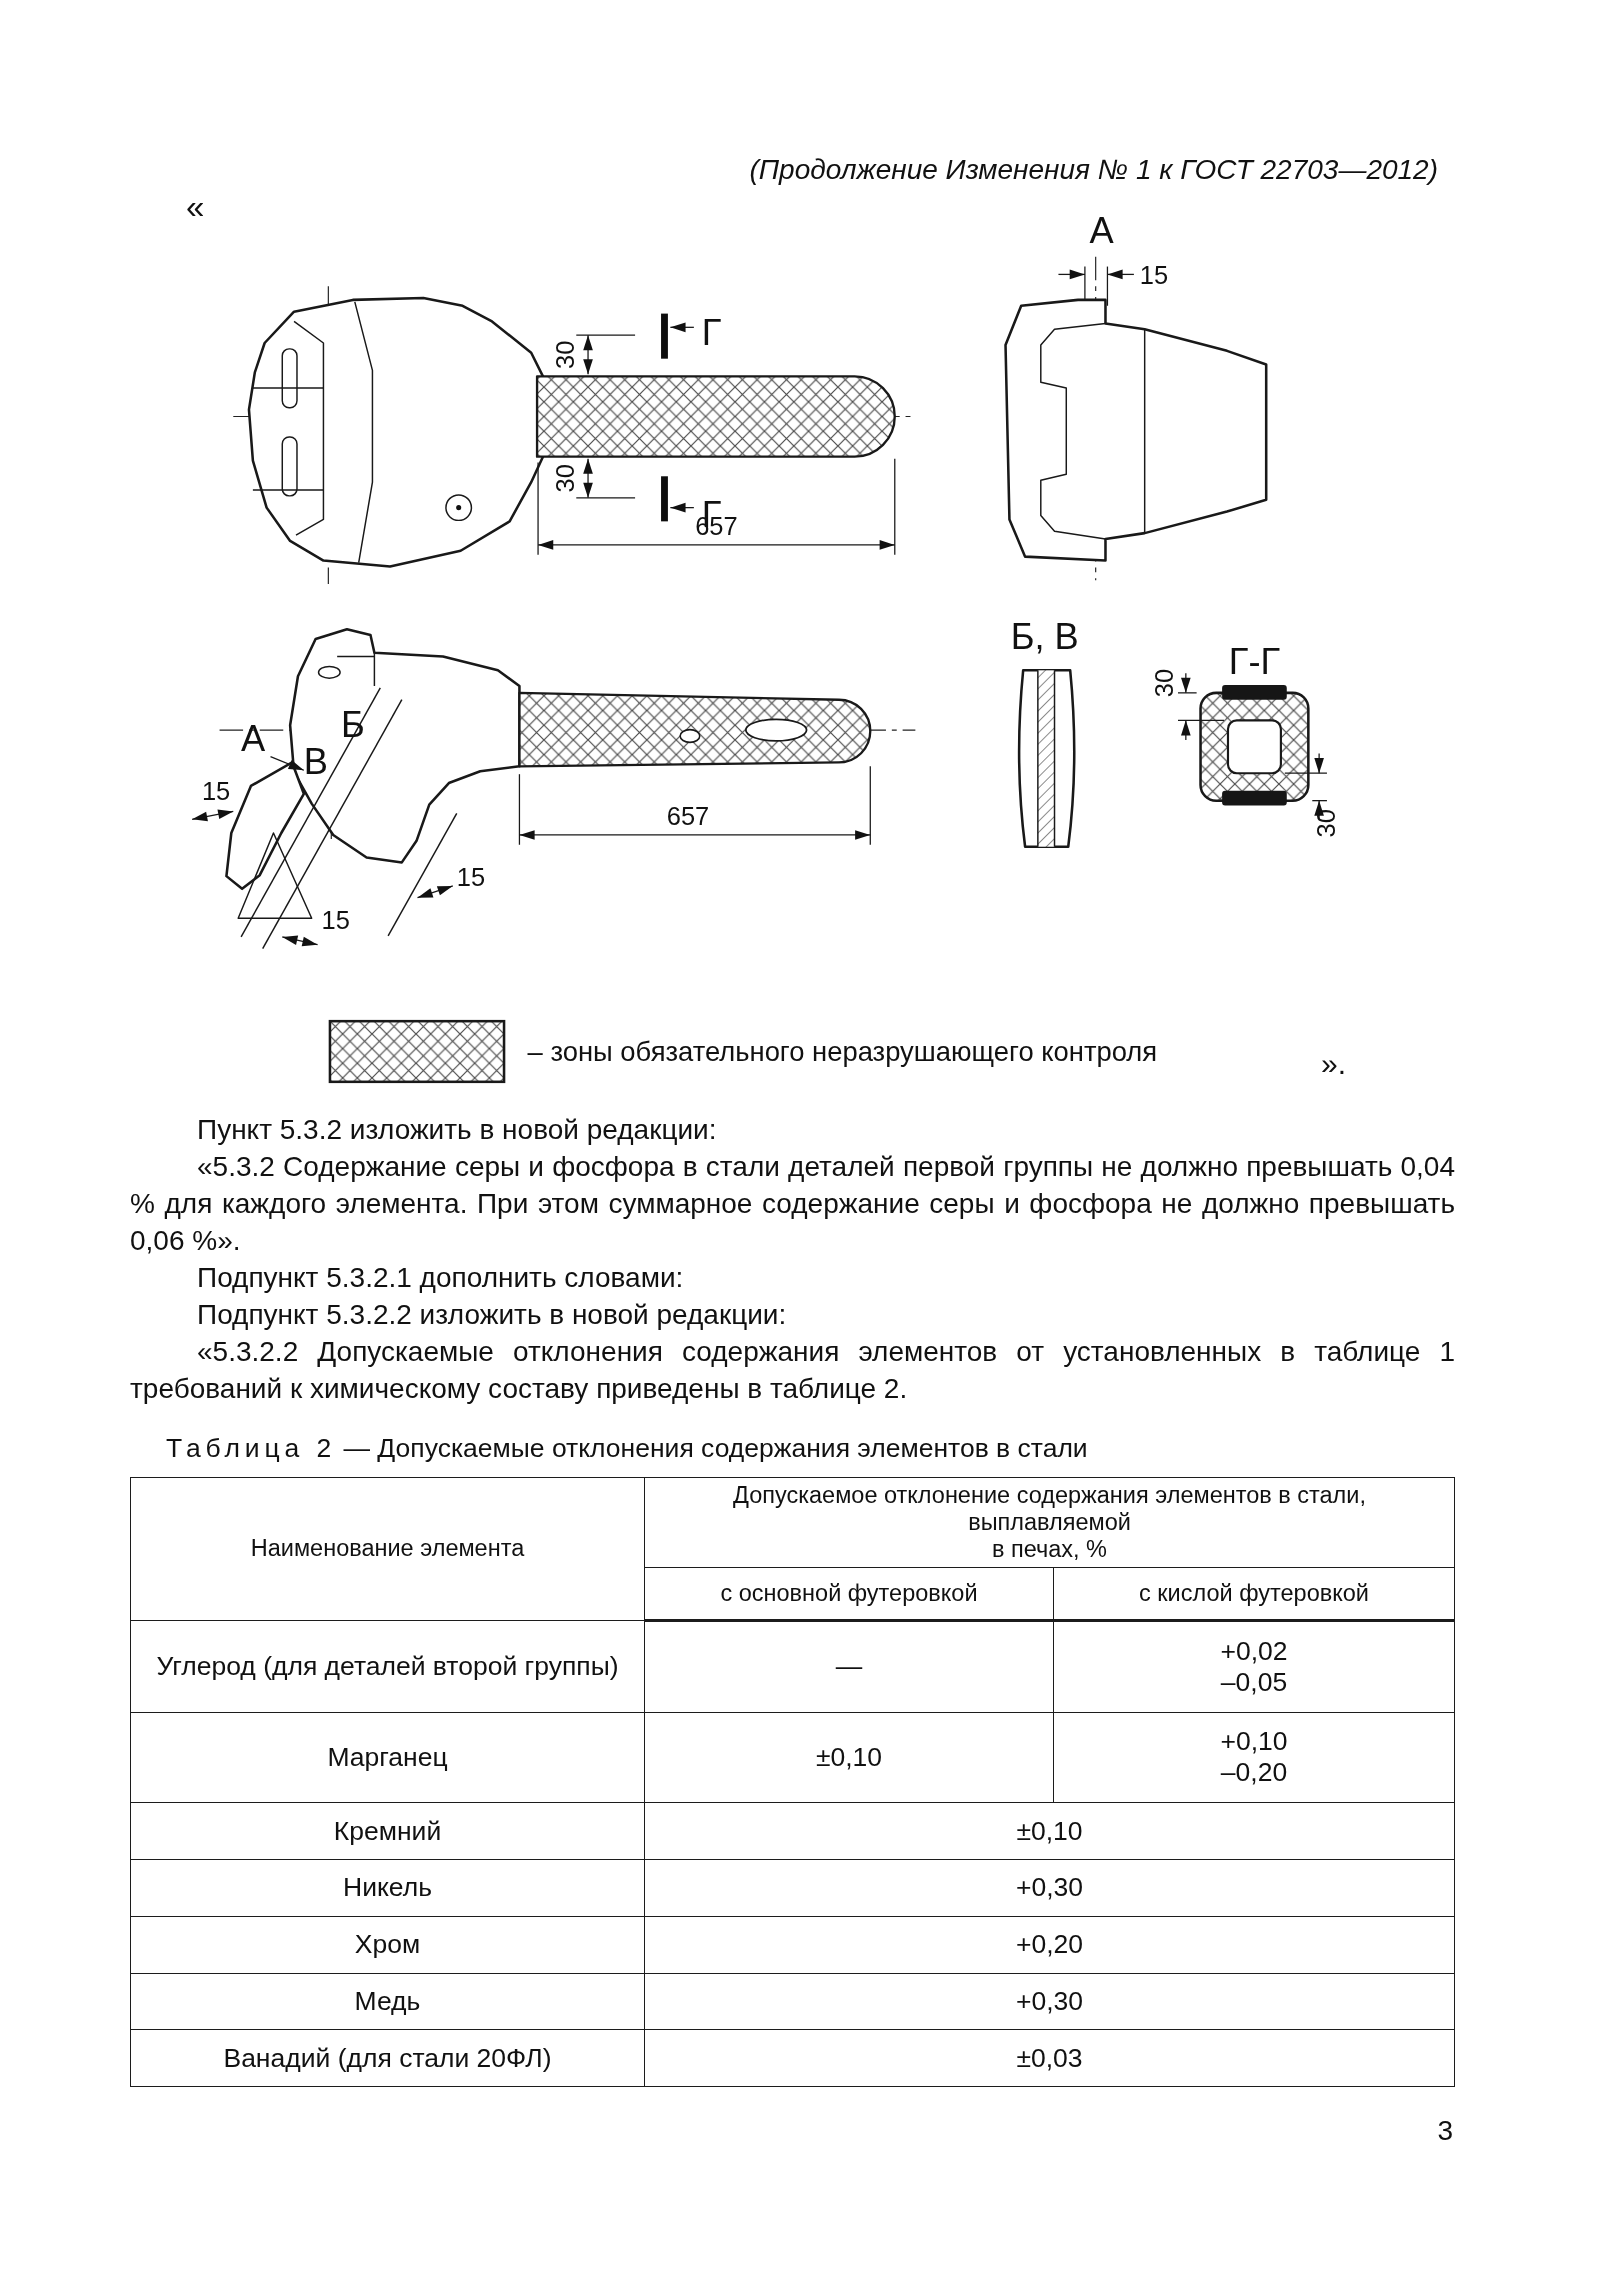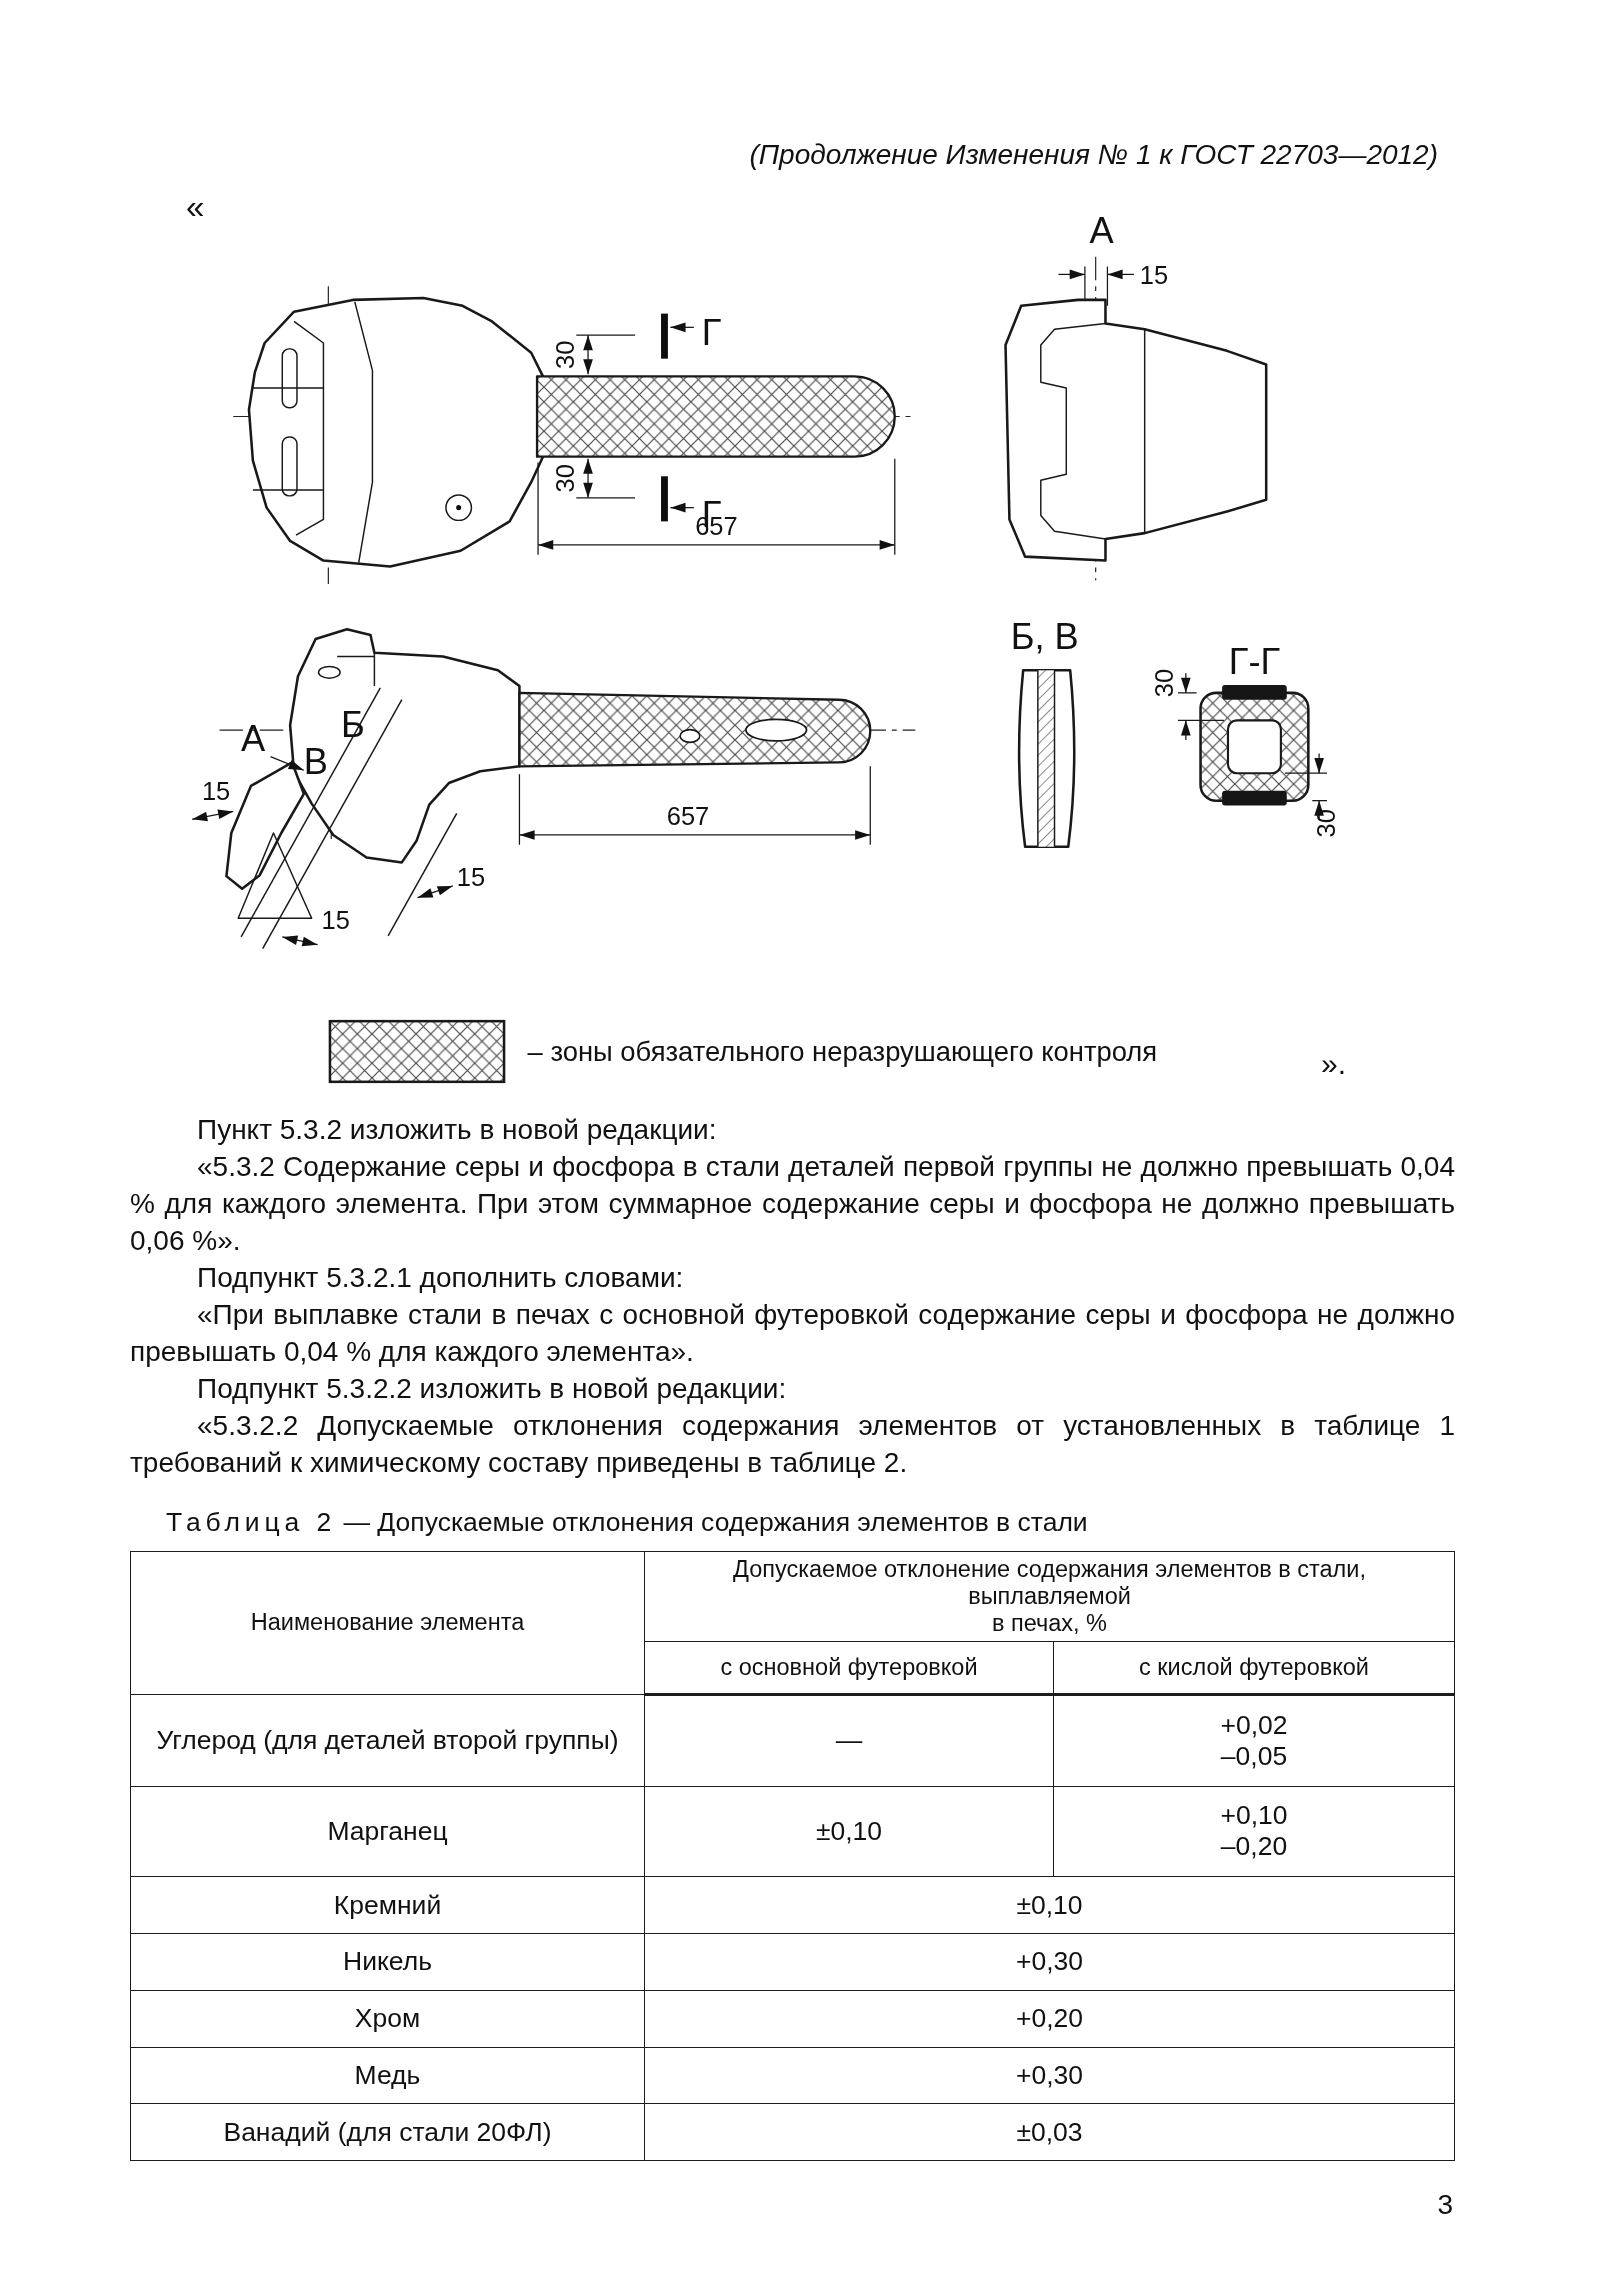--- a/index.html
+++ b/index.html
@@ -1,18 +1,18 @@
 <!DOCTYPE html>
 <html><head>
 <meta charset="utf-8">
 <style>
   html,body{margin:0;padding:0;background:#888;}
   .page{position:relative;width:1621px;height:2293px;background:#ffffff;margin:0 auto;
         font-family:"Liberation Sans",sans-serif;color:#111;overflow:hidden;}
-  .header-note{position:absolute;left:113px;top:139px;width:1325px;text-align:right;
+  .header-note{position:absolute;left:113px;top:154px;width:1325px;text-align:right;
         font-style:italic;font-size:28px;}
   .open-quote{position:absolute;left:186px;top:188px;font-size:33px;}
   .close-quote{position:absolute;left:1321px;top:1047px;font-size:30px;}
   svg.fig{position:absolute;left:0;top:196px;}
   svg .axis{stroke:#222;stroke-width:1.2;fill:none;stroke-dasharray:24 6 5 6;}
   svg .out{fill:#fff;stroke:#191919;stroke-width:2.6;stroke-linejoin:round;}
   svg .thin{fill:none;stroke:#191919;stroke-width:1.5;stroke-linejoin:round;}
   svg .dim{fill:none;stroke:#191919;stroke-width:1.3;}
   svg .hatchfill{fill:url(#xh);stroke:#191919;stroke-width:2.4;stroke-linejoin:round;}
   svg .bar{stroke:#0d0d0d;stroke-width:7;}
@@ -179,21 +179,20 @@
       <rect x="2" y="2" width="178" height="62" fill="url(#xh2)" stroke="#191919" stroke-width="2.6"></rect>
     </svg>
     <span class="legend-text">– зоны обязательного неразрушающего контроля</span>
   </div>
   <div class="close-quote">».</div>
 
   <div class="flow">
     <p>Пункт 5.3.2 изложить в новой редакции:</p>
     <p>«5.3.2 Содержание серы и фосфора в стали деталей первой группы не должно превышать 0,04 % для каждого элемента. При этом суммарное содержание серы и фосфора не должно превышать 0,06 %».</p>
     <p>Подпункт 5.3.2.1 дополнить словами:</p>
-    <p>«При выплавке стали в печах с основной футеровкой содержание серы и фосфора не должно превышать 0,04 % для каждого элемента».</p>
     <p>Подпункт 5.3.2.2 изложить в новой редакции:</p>
     <p>«5.3.2.2 Допускаемые отклонения содержания элементов от установленных в таблице 1 требований к химическому составу приведены в таблице 2.</p>
 
     <div class="tbl-caption">
       <span class="cap-label">Таблица 2</span>
       <span>— Допускаемые отклонения содержания элементов в стали</span>
     </div>
 
     <table class="gost">
       <colgroup>

